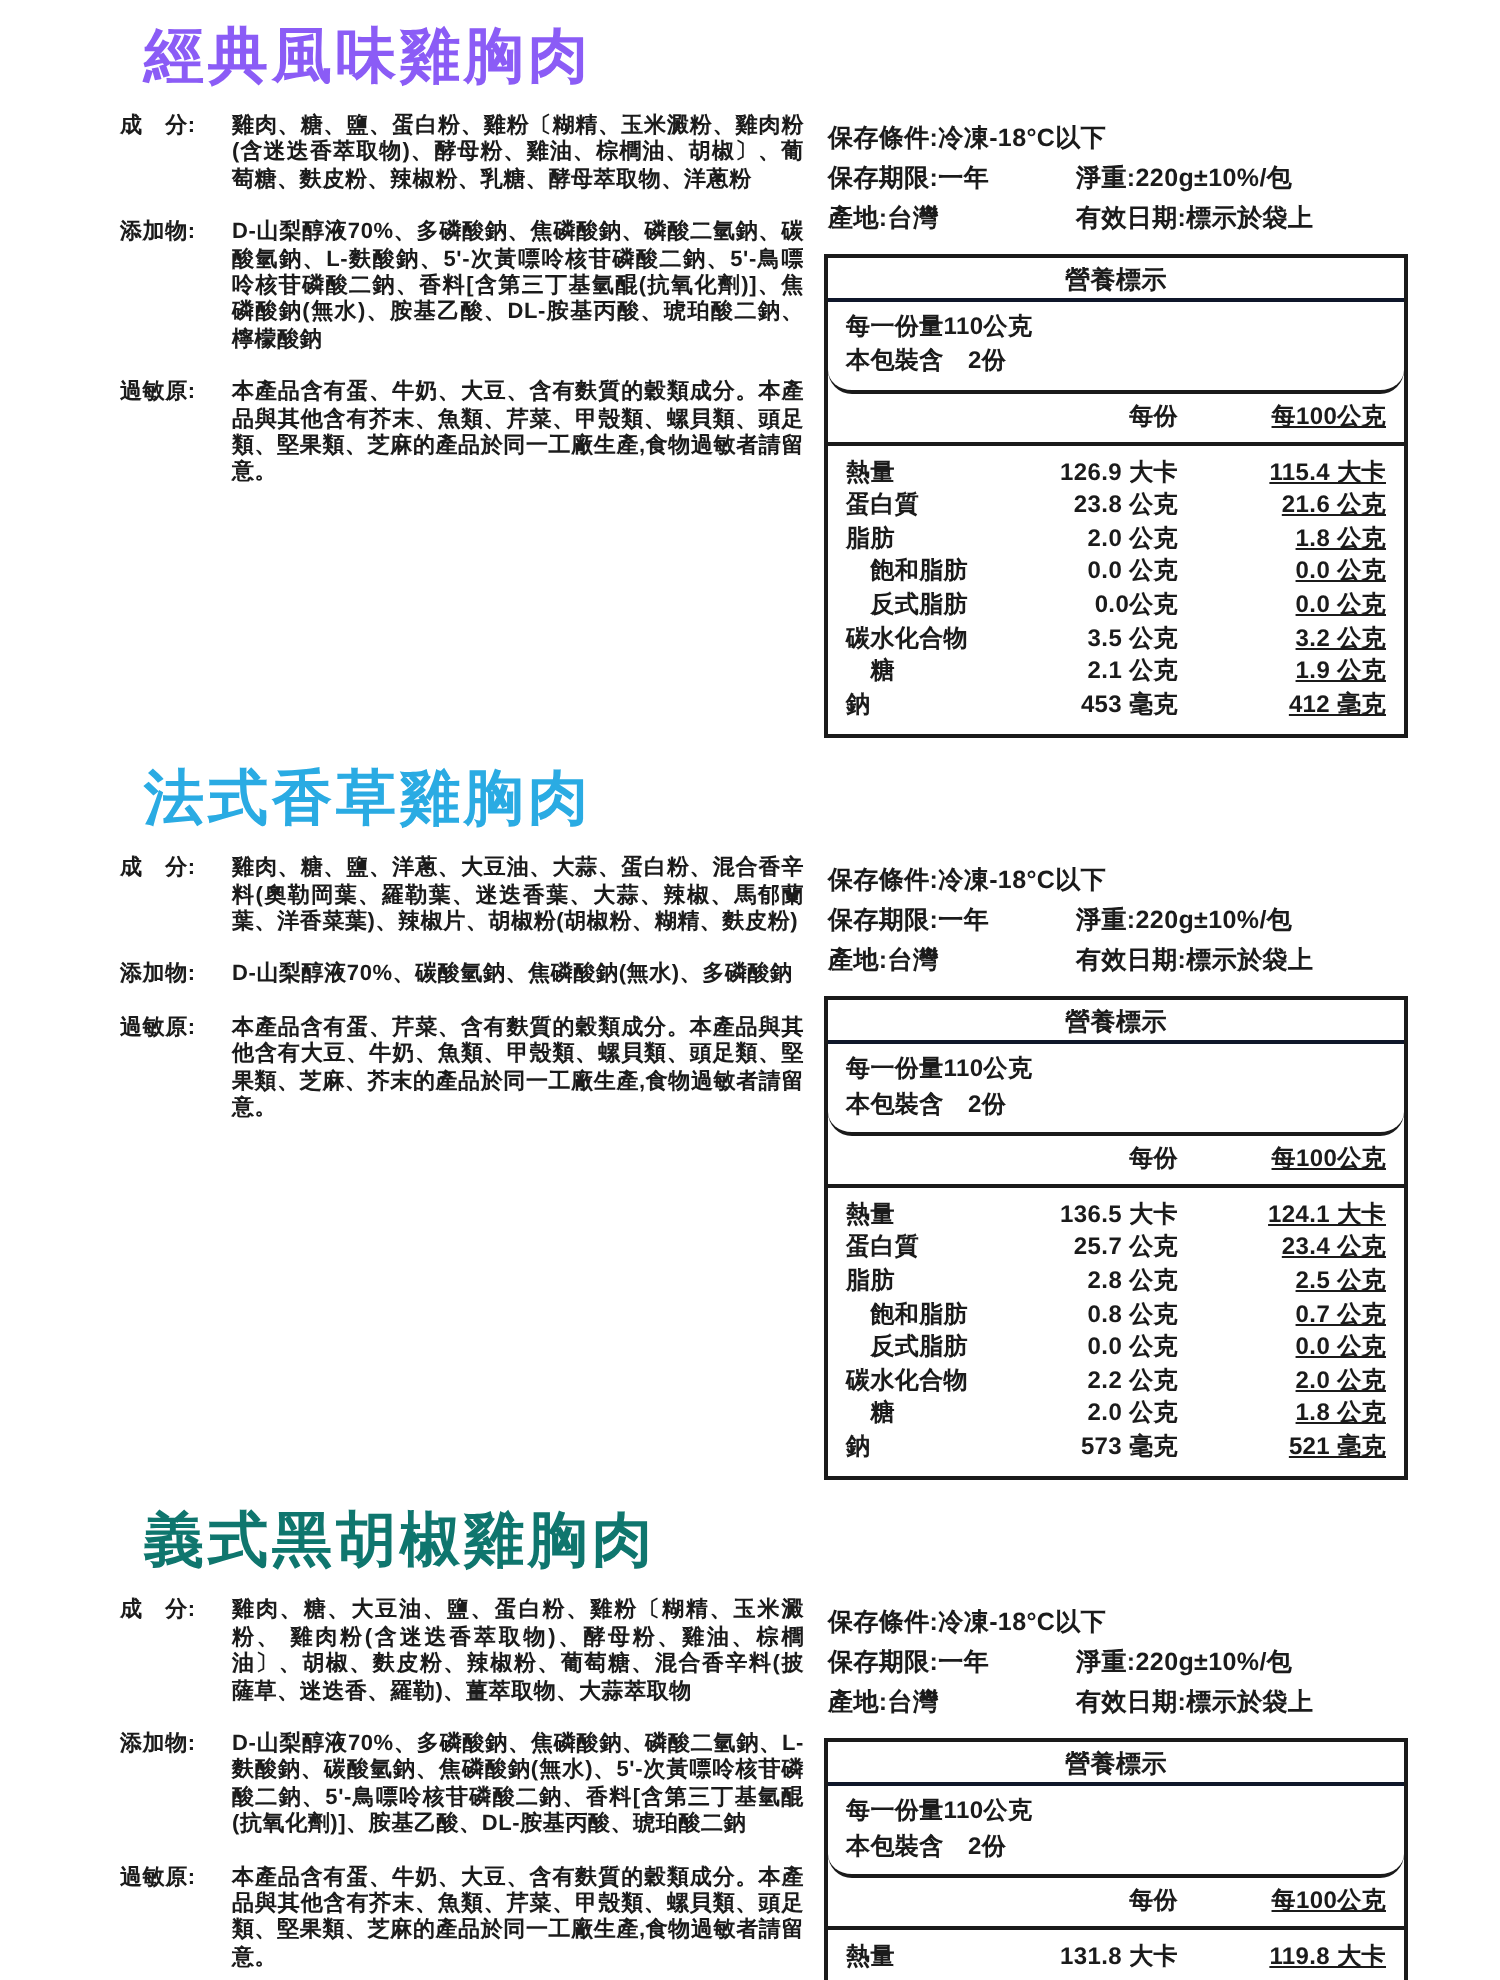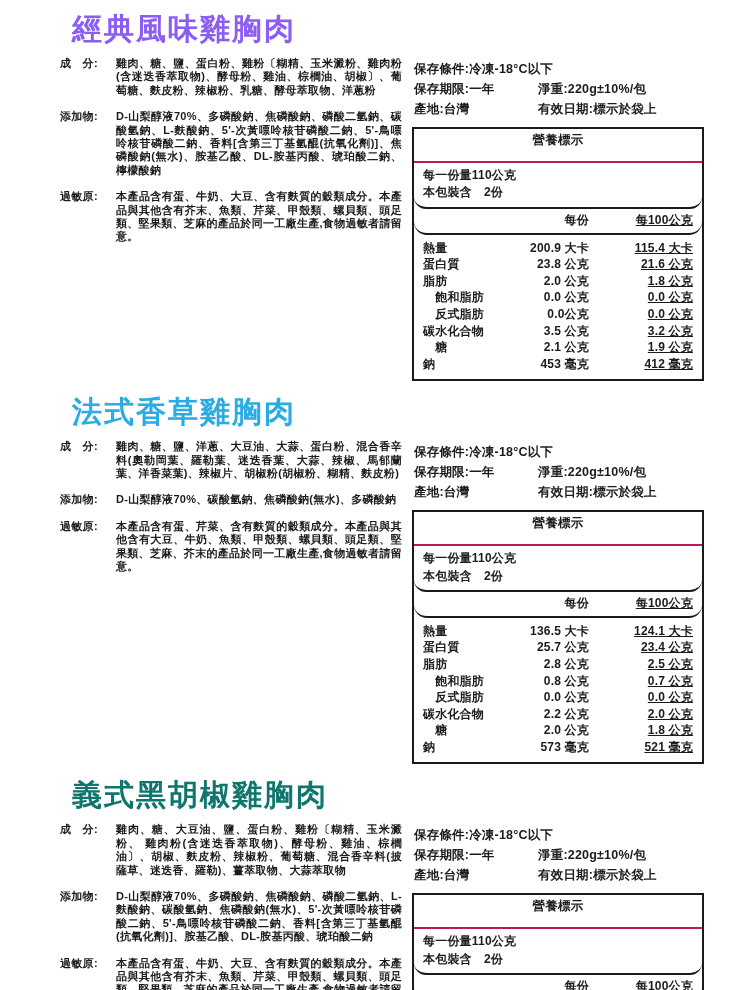--- a/index.html
+++ b/index.html
@@ -20,24 +20,24 @@
   .para{
     display:flex;font-size:11px;font-weight:bold;line-height:1.22;
     letter-spacing:.3px;margin-bottom:13px;
   }
   .para-label{width:56px;flex-shrink:0;white-space:pre;}
   .para-text{flex:1;text-align:justify;}
   .storage{font-size:12.5px;font-weight:bold;line-height:1.6;margin:2px 0 8px 2px;letter-spacing:.2px;}
   .storage-row{display:flex;}
   .storage-left{width:124px;flex-shrink:0;}
   .nutri{border:2px solid #1a1a1a;font-size:12px;font-weight:bold;letter-spacing:.2px;}
-  .nutri-title{text-align:center;padding:3px 0 12px;border-bottom:2px solid #be185d;font-size:12.5px;}
+  .nutri-title{text-align:center;padding:3px 0 0;border-bottom:2px solid #0f172a;font-size:12.5px;}
   .nutri-serving{padding:4px 9px 5px;border-bottom:2px solid #1a1a1a;line-height:1.45;border-radius:12px;}
   .nutri-serving div{white-space:pre;}
-  .nutri-header{display:flex;padding:3px 9px 4px;border-bottom:2px solid #1a1a1a;border-radius:13px;}
+  .nutri-header{display:flex;padding:3px 9px 4px;border-bottom:2px solid #1a1a1a;}
   .nutri-header .sp{flex:1;}
   .col-v1{width:92px;text-align:right;flex-shrink:0;}
   .col-v2{width:104px;text-align:right;flex-shrink:0;text-decoration:underline;}
   .nutri-rows{padding:5px 9px 7px;}
   .nutri-row{display:flex;line-height:1.38;}
   .nutri-row .lbl{flex:1;white-space:pre;}
   .t-green{color:#8b5cf6;}
   .t-blue{color:#2aabe3;}
   .t-orange{color:#0f766e;}
 </style>
@@ -82,21 +82,21 @@
             <div>本包裝含　2份</div>
           </div>
           <div class="nutri-header">
             <span class="sp"></span>
             <span class="col-v1">每份</span>
             <span class="col-v2">每100公克</span>
           </div>
           <div class="nutri-rows">
               <div class="nutri-row">
               <span class="lbl">熱量</span>
-              <span class="col-v1">200.9 大卡</span>
+              <span class="col-v1">126.9 大卡</span>
               <span class="col-v2">115.4 大卡</span>
             </div>
               <div class="nutri-row">
               <span class="lbl">蛋白質</span>
               <span class="col-v1">23.8 公克</span>
               <span class="col-v2">21.6 公克</span>
             </div>
               <div class="nutri-row">
               <span class="lbl">脂肪</span>
               <span class="col-v1">2.0 公克</span>

